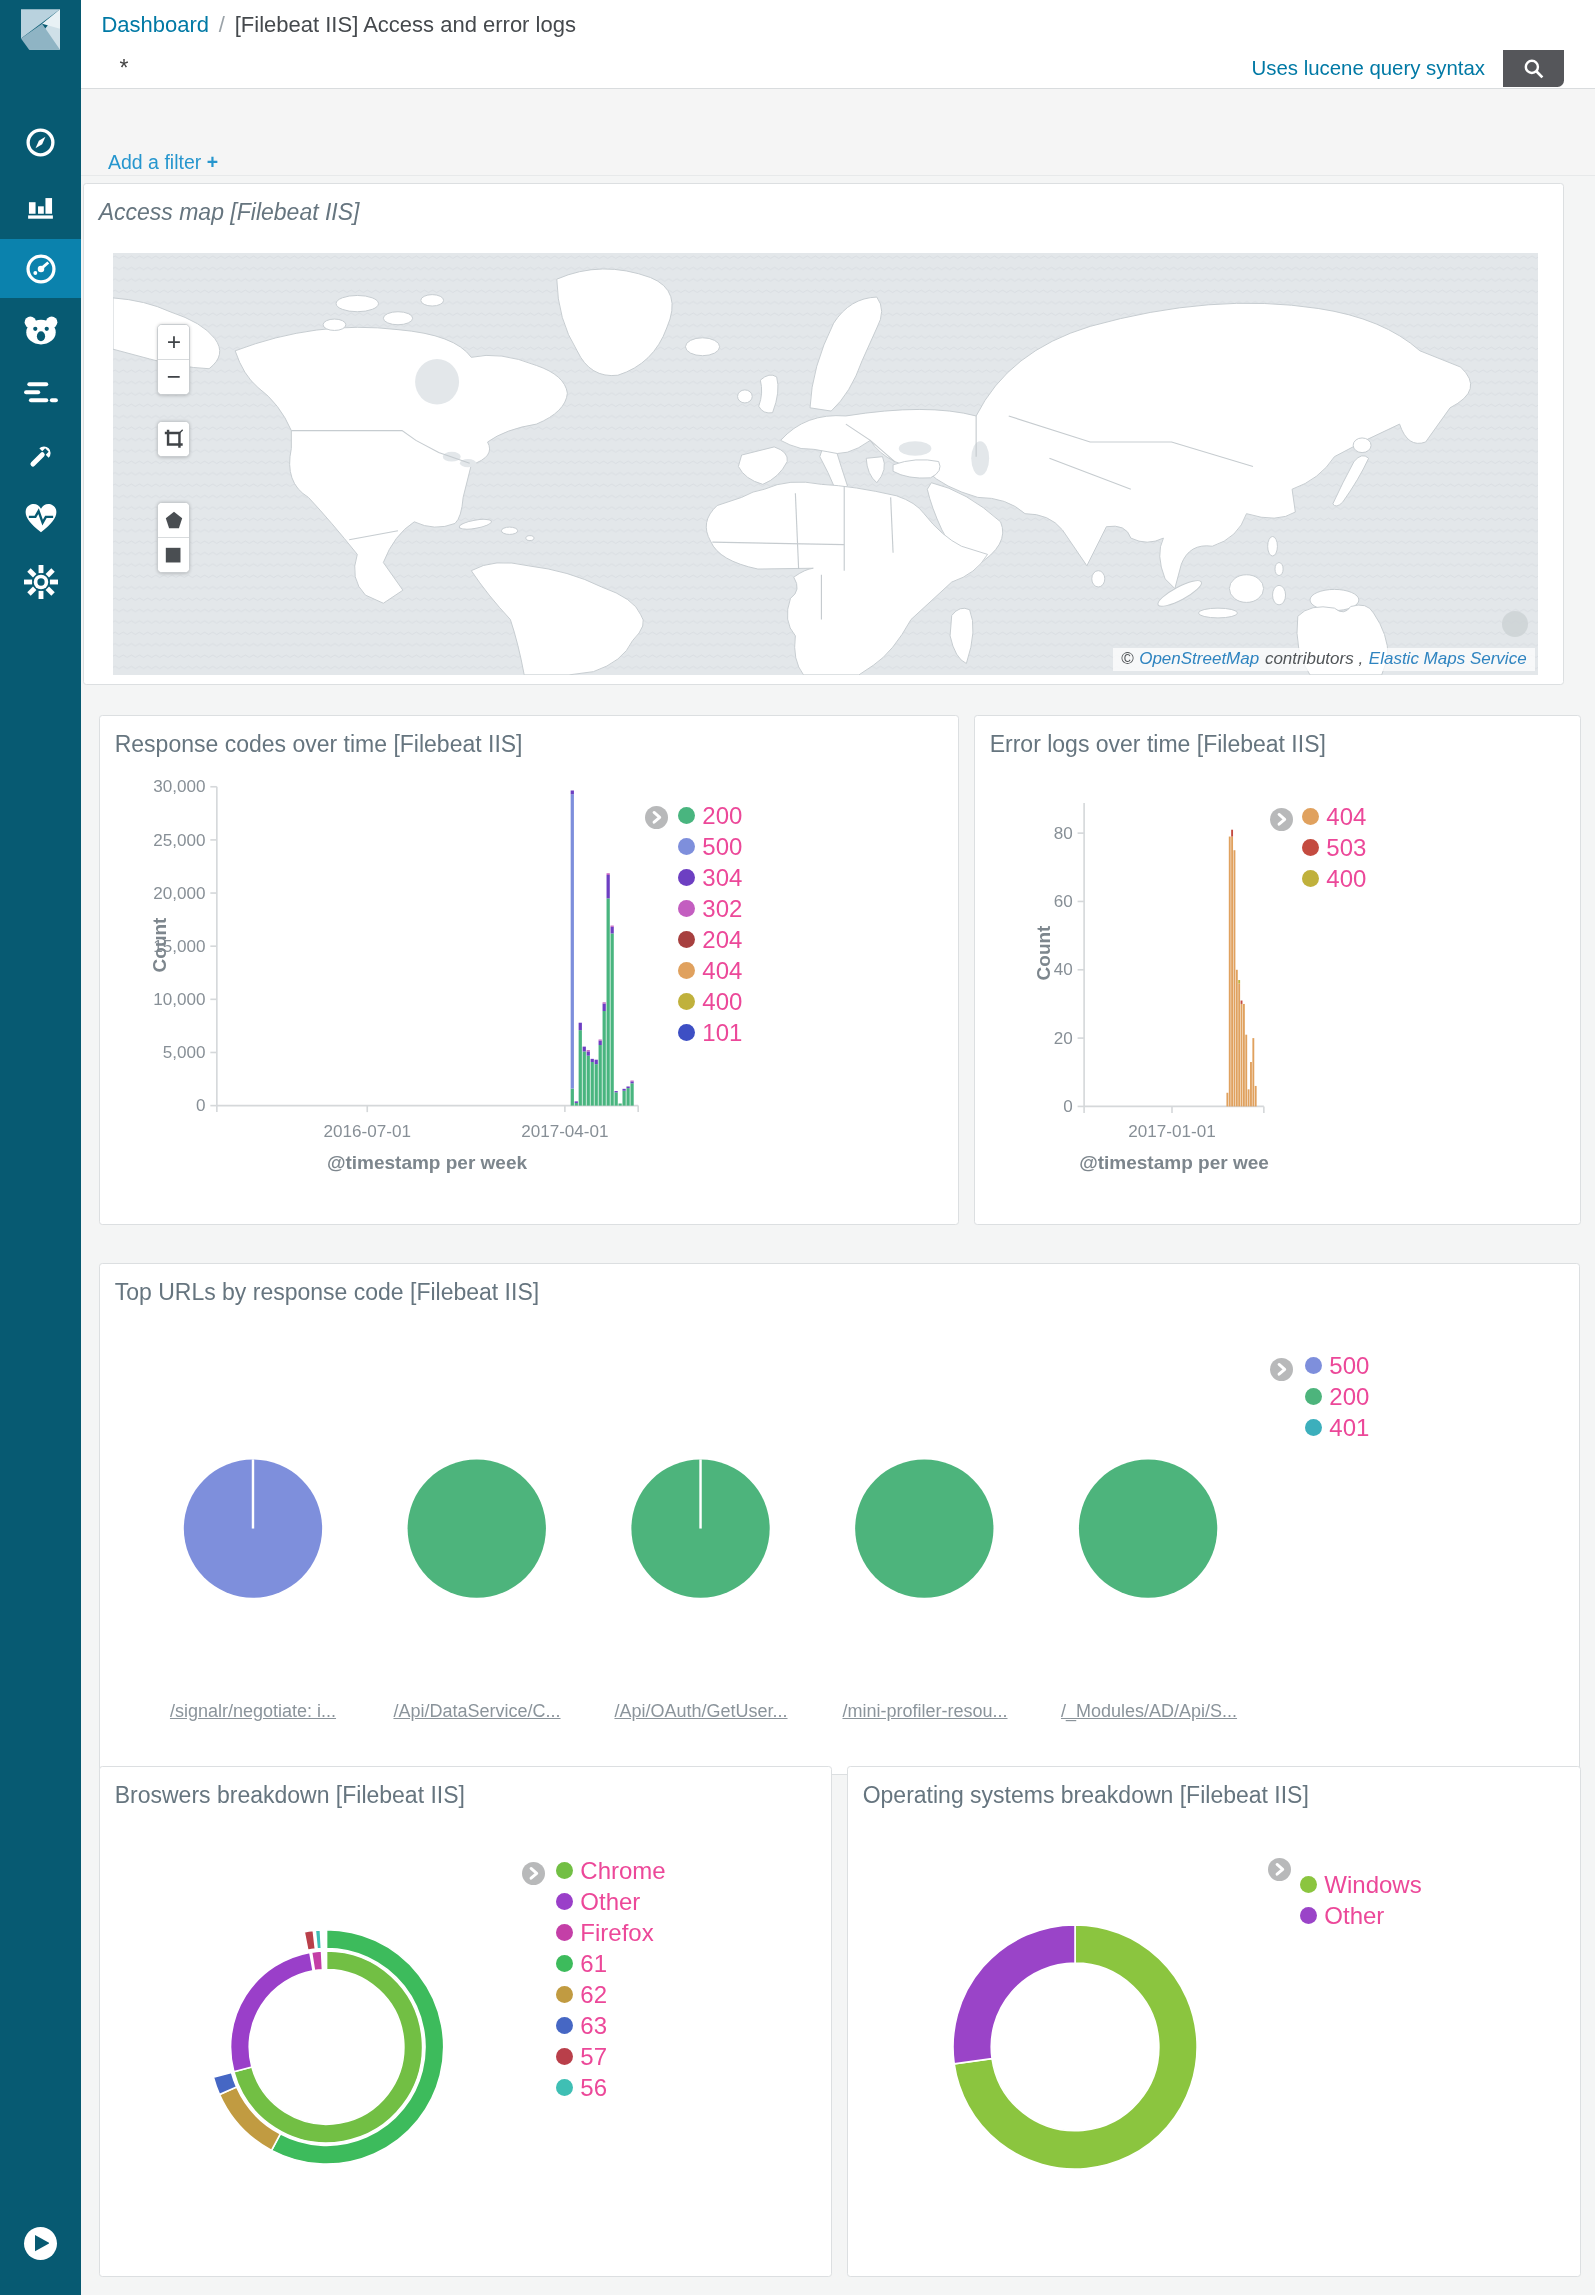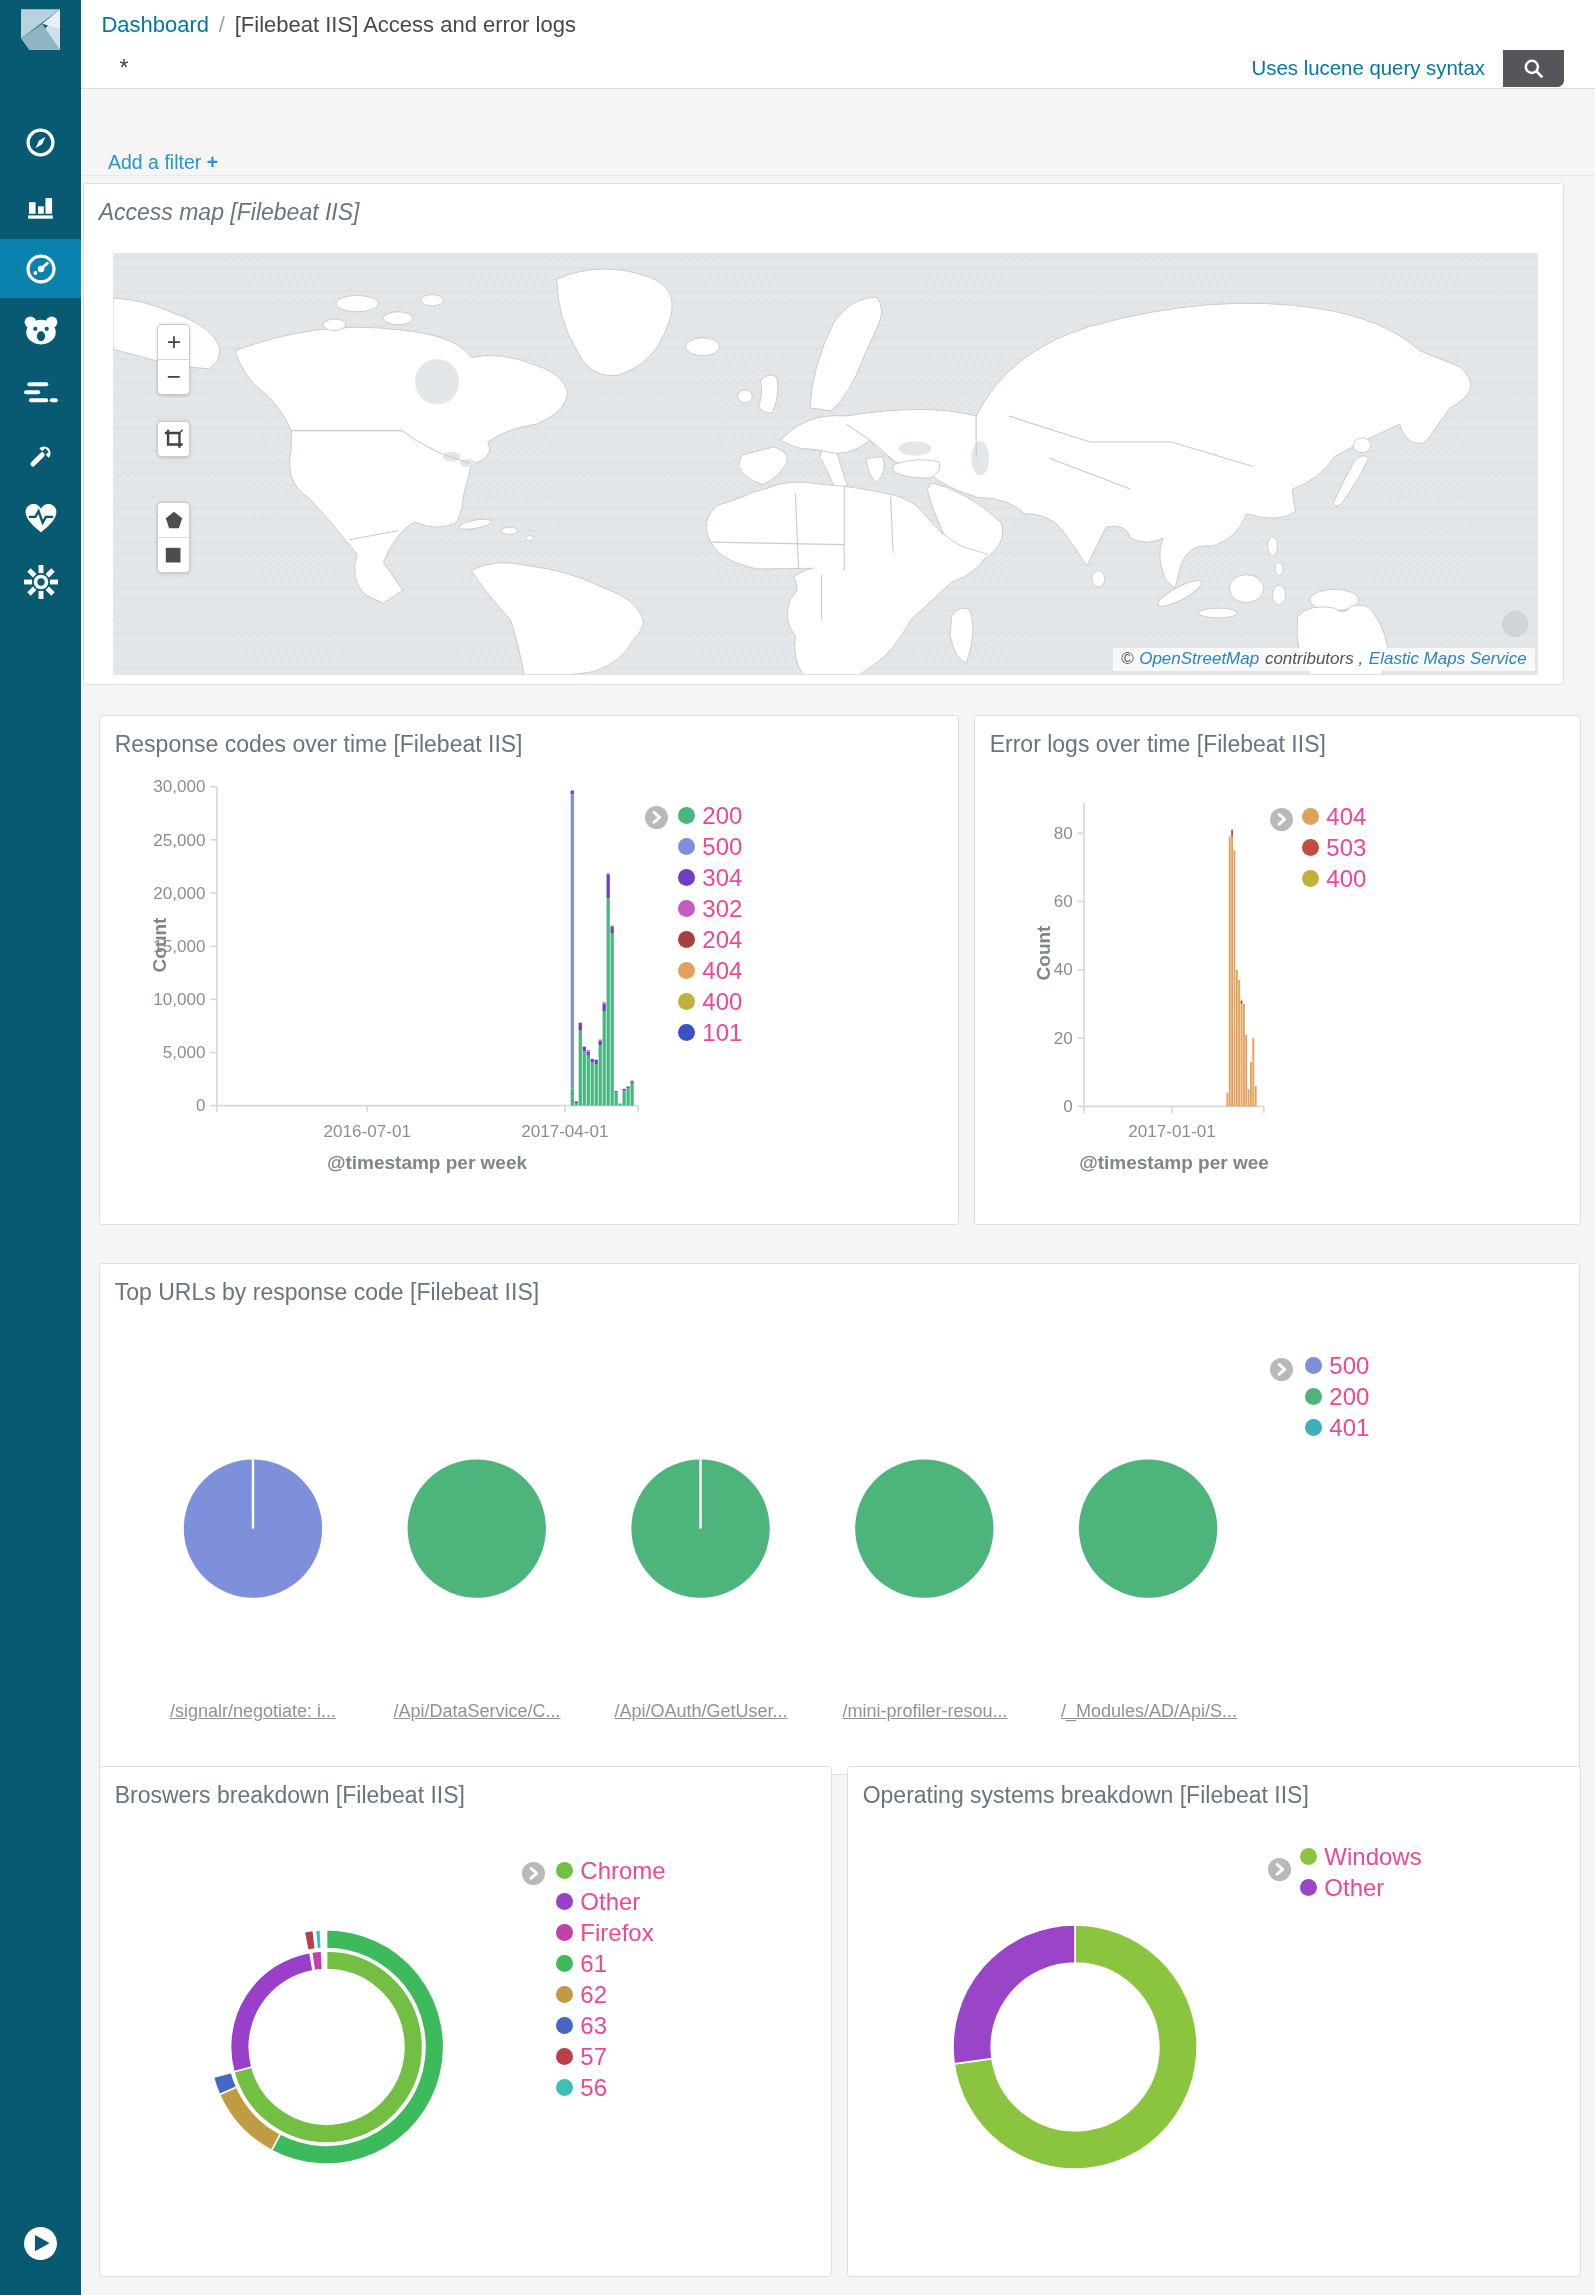--- a/index.html
+++ b/index.html
@@ -567,21 +567,21 @@
     <div class="ptitle">Operating systems breakdown [Filebeat IIS]</div>
     <svg class="chart-svg" id="donut-os" width="734" height="511" viewBox="0 0 902 628">
         <path d="M279 194A150 150 0 1 1 130.45978968876446 364.87596514400985L177.00238891961828 358.33482939888677A103 103 0 1 0 279 241Z" fill="#8bc53f" stroke="#fff" stroke-width="2"></path>
         <path d="M130.45978968876446 364.87596514400985A150 150 0 0 1 279 194L279 241A103 103 0 0 0 177.00238891961828 358.33482939888677Z" fill="#9a44c8" stroke="#fff" stroke-width="2"></path>
       </svg>
     <div class="larrow" style="left:420px;top:91px;">
       <svg width="13" height="14.7" viewBox="0 0 16 18">
         <polyline points="5,3 12,9 5,15" fill="none" stroke="#fff" stroke-width="3.6" stroke-linecap="round" stroke-linejoin="round"></polyline>
       </svg>
     </div>
-    <ul class="legend" style="left:452px;top:74px;">
+    <ul class="legend" style="left:452px;top:102px;">
         <li>
           <span class="dot" style="background: rgb(139, 197, 63);"></span>
           <span class="lbl">Windows</span>
         </li>
         <li>
           <span class="dot" style="background: rgb(154, 68, 200);"></span>
           <span class="lbl">Other</span>
         </li>
       </ul>
   </div>

